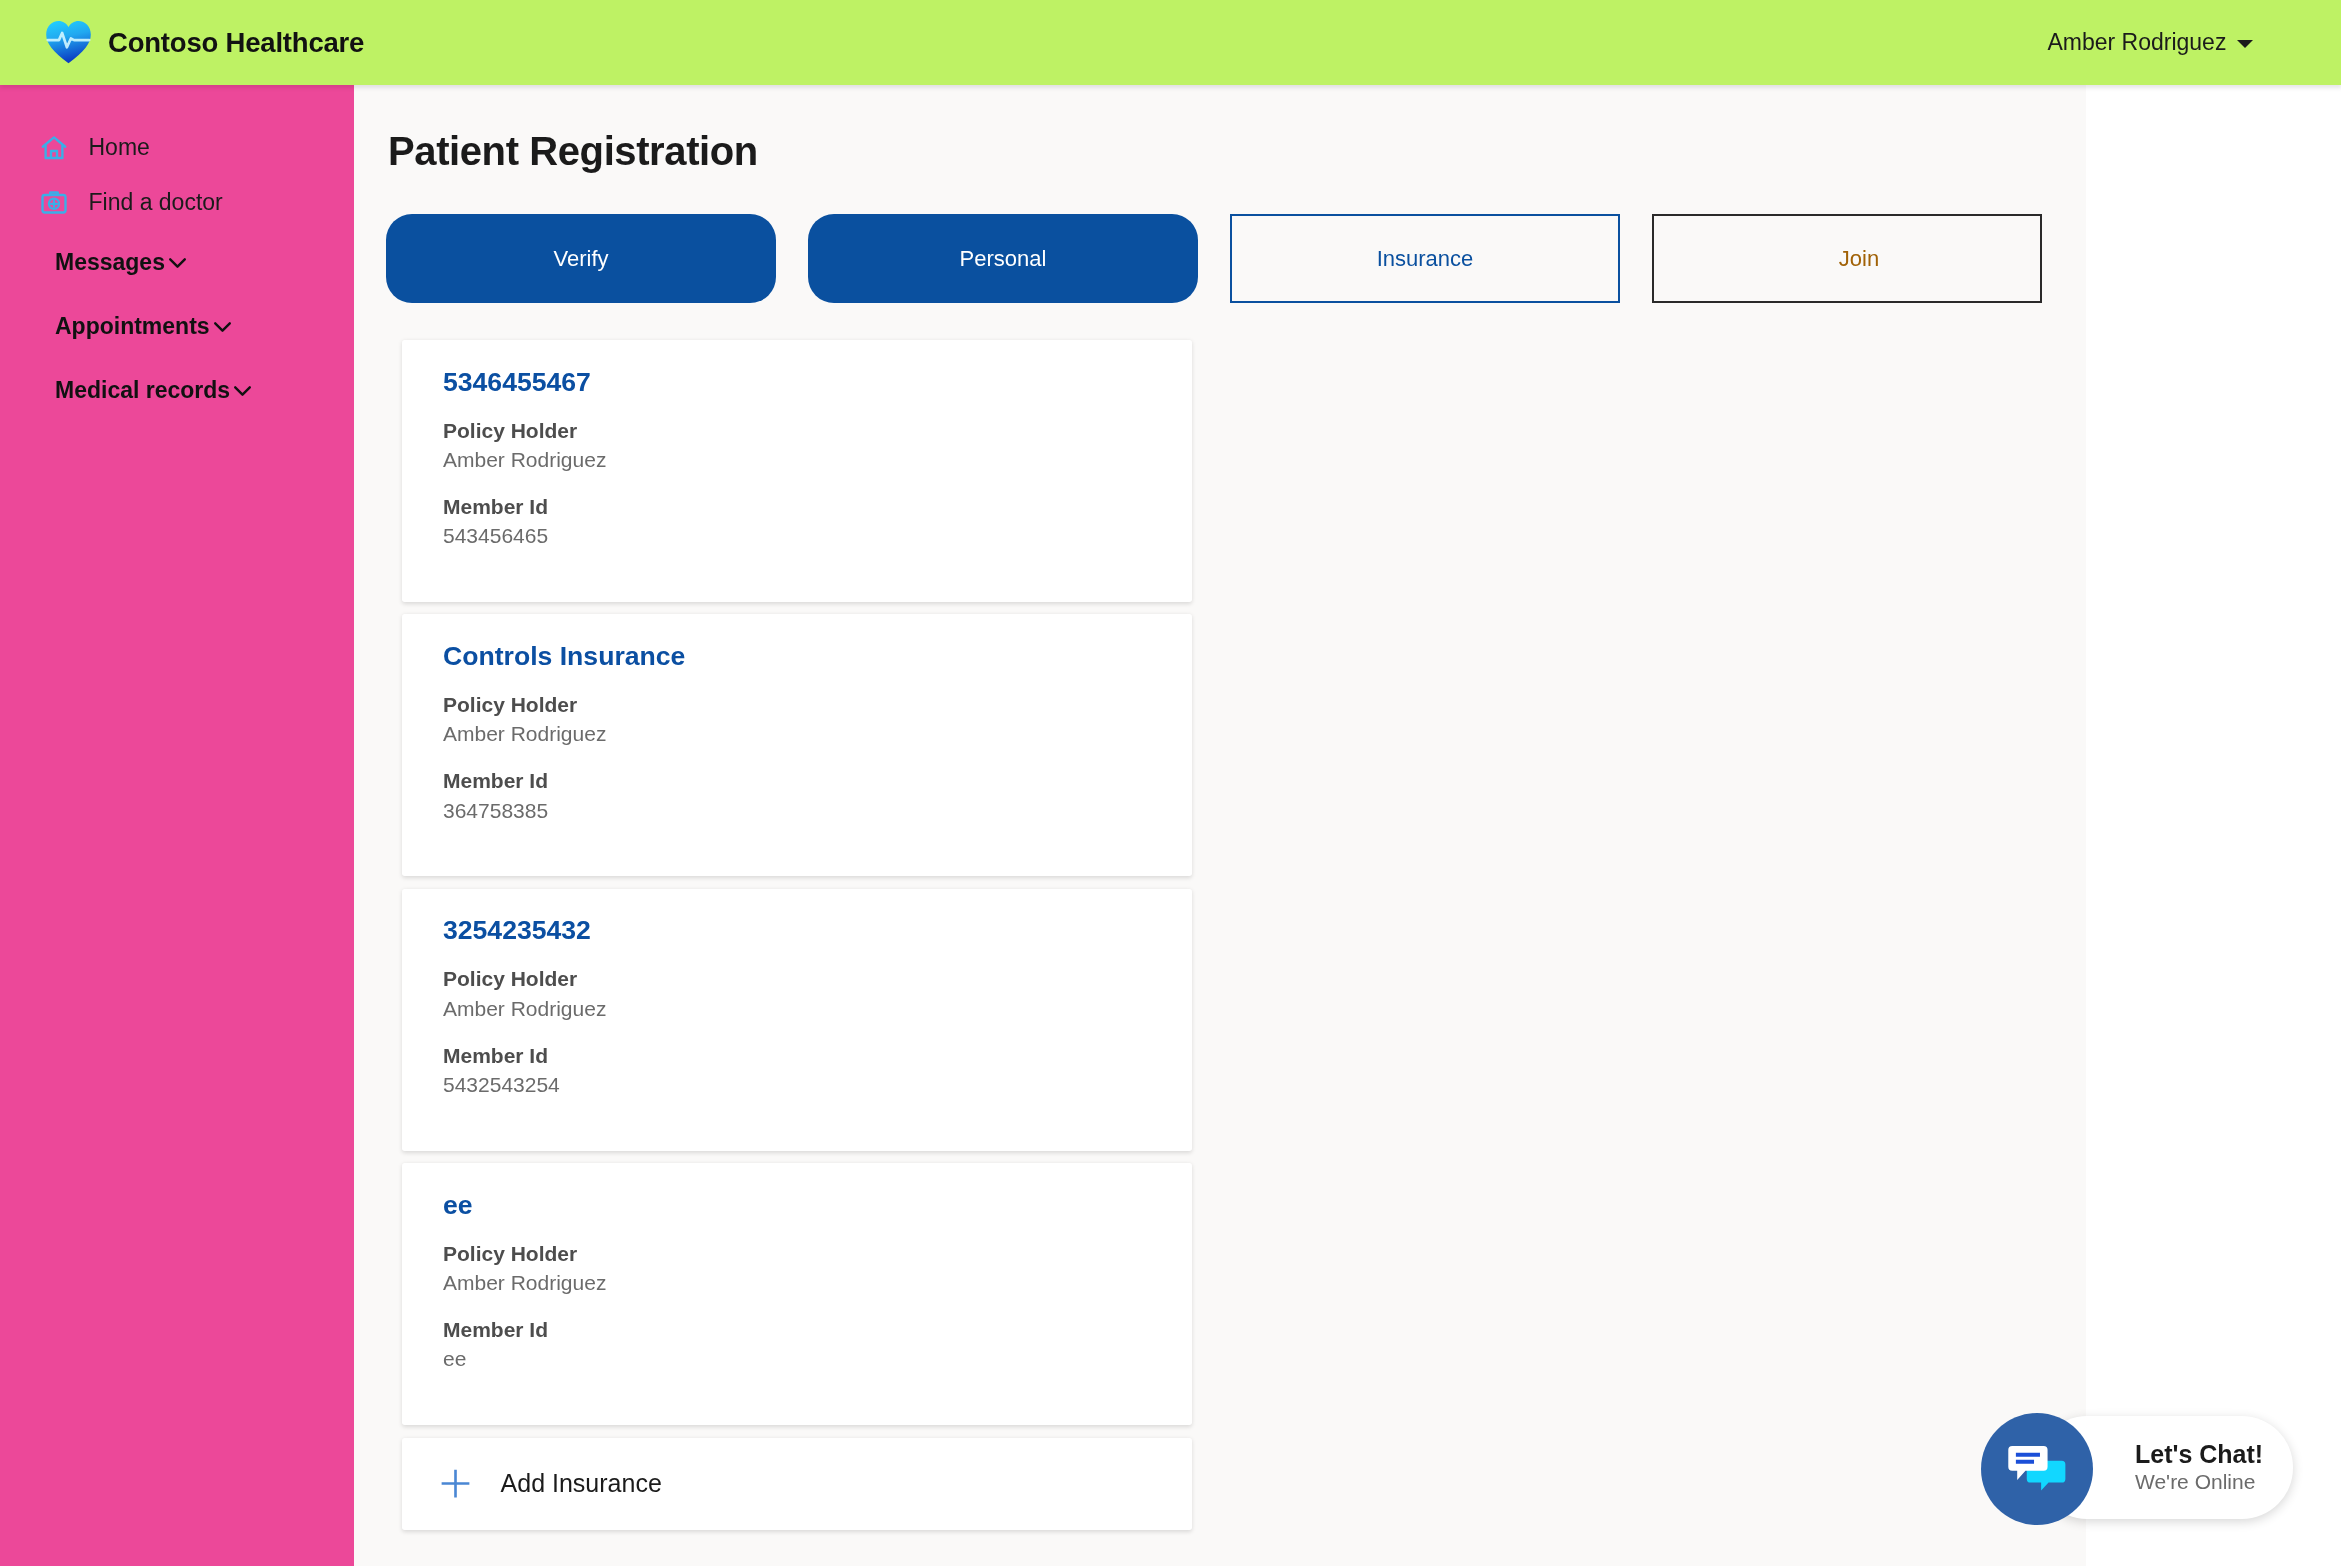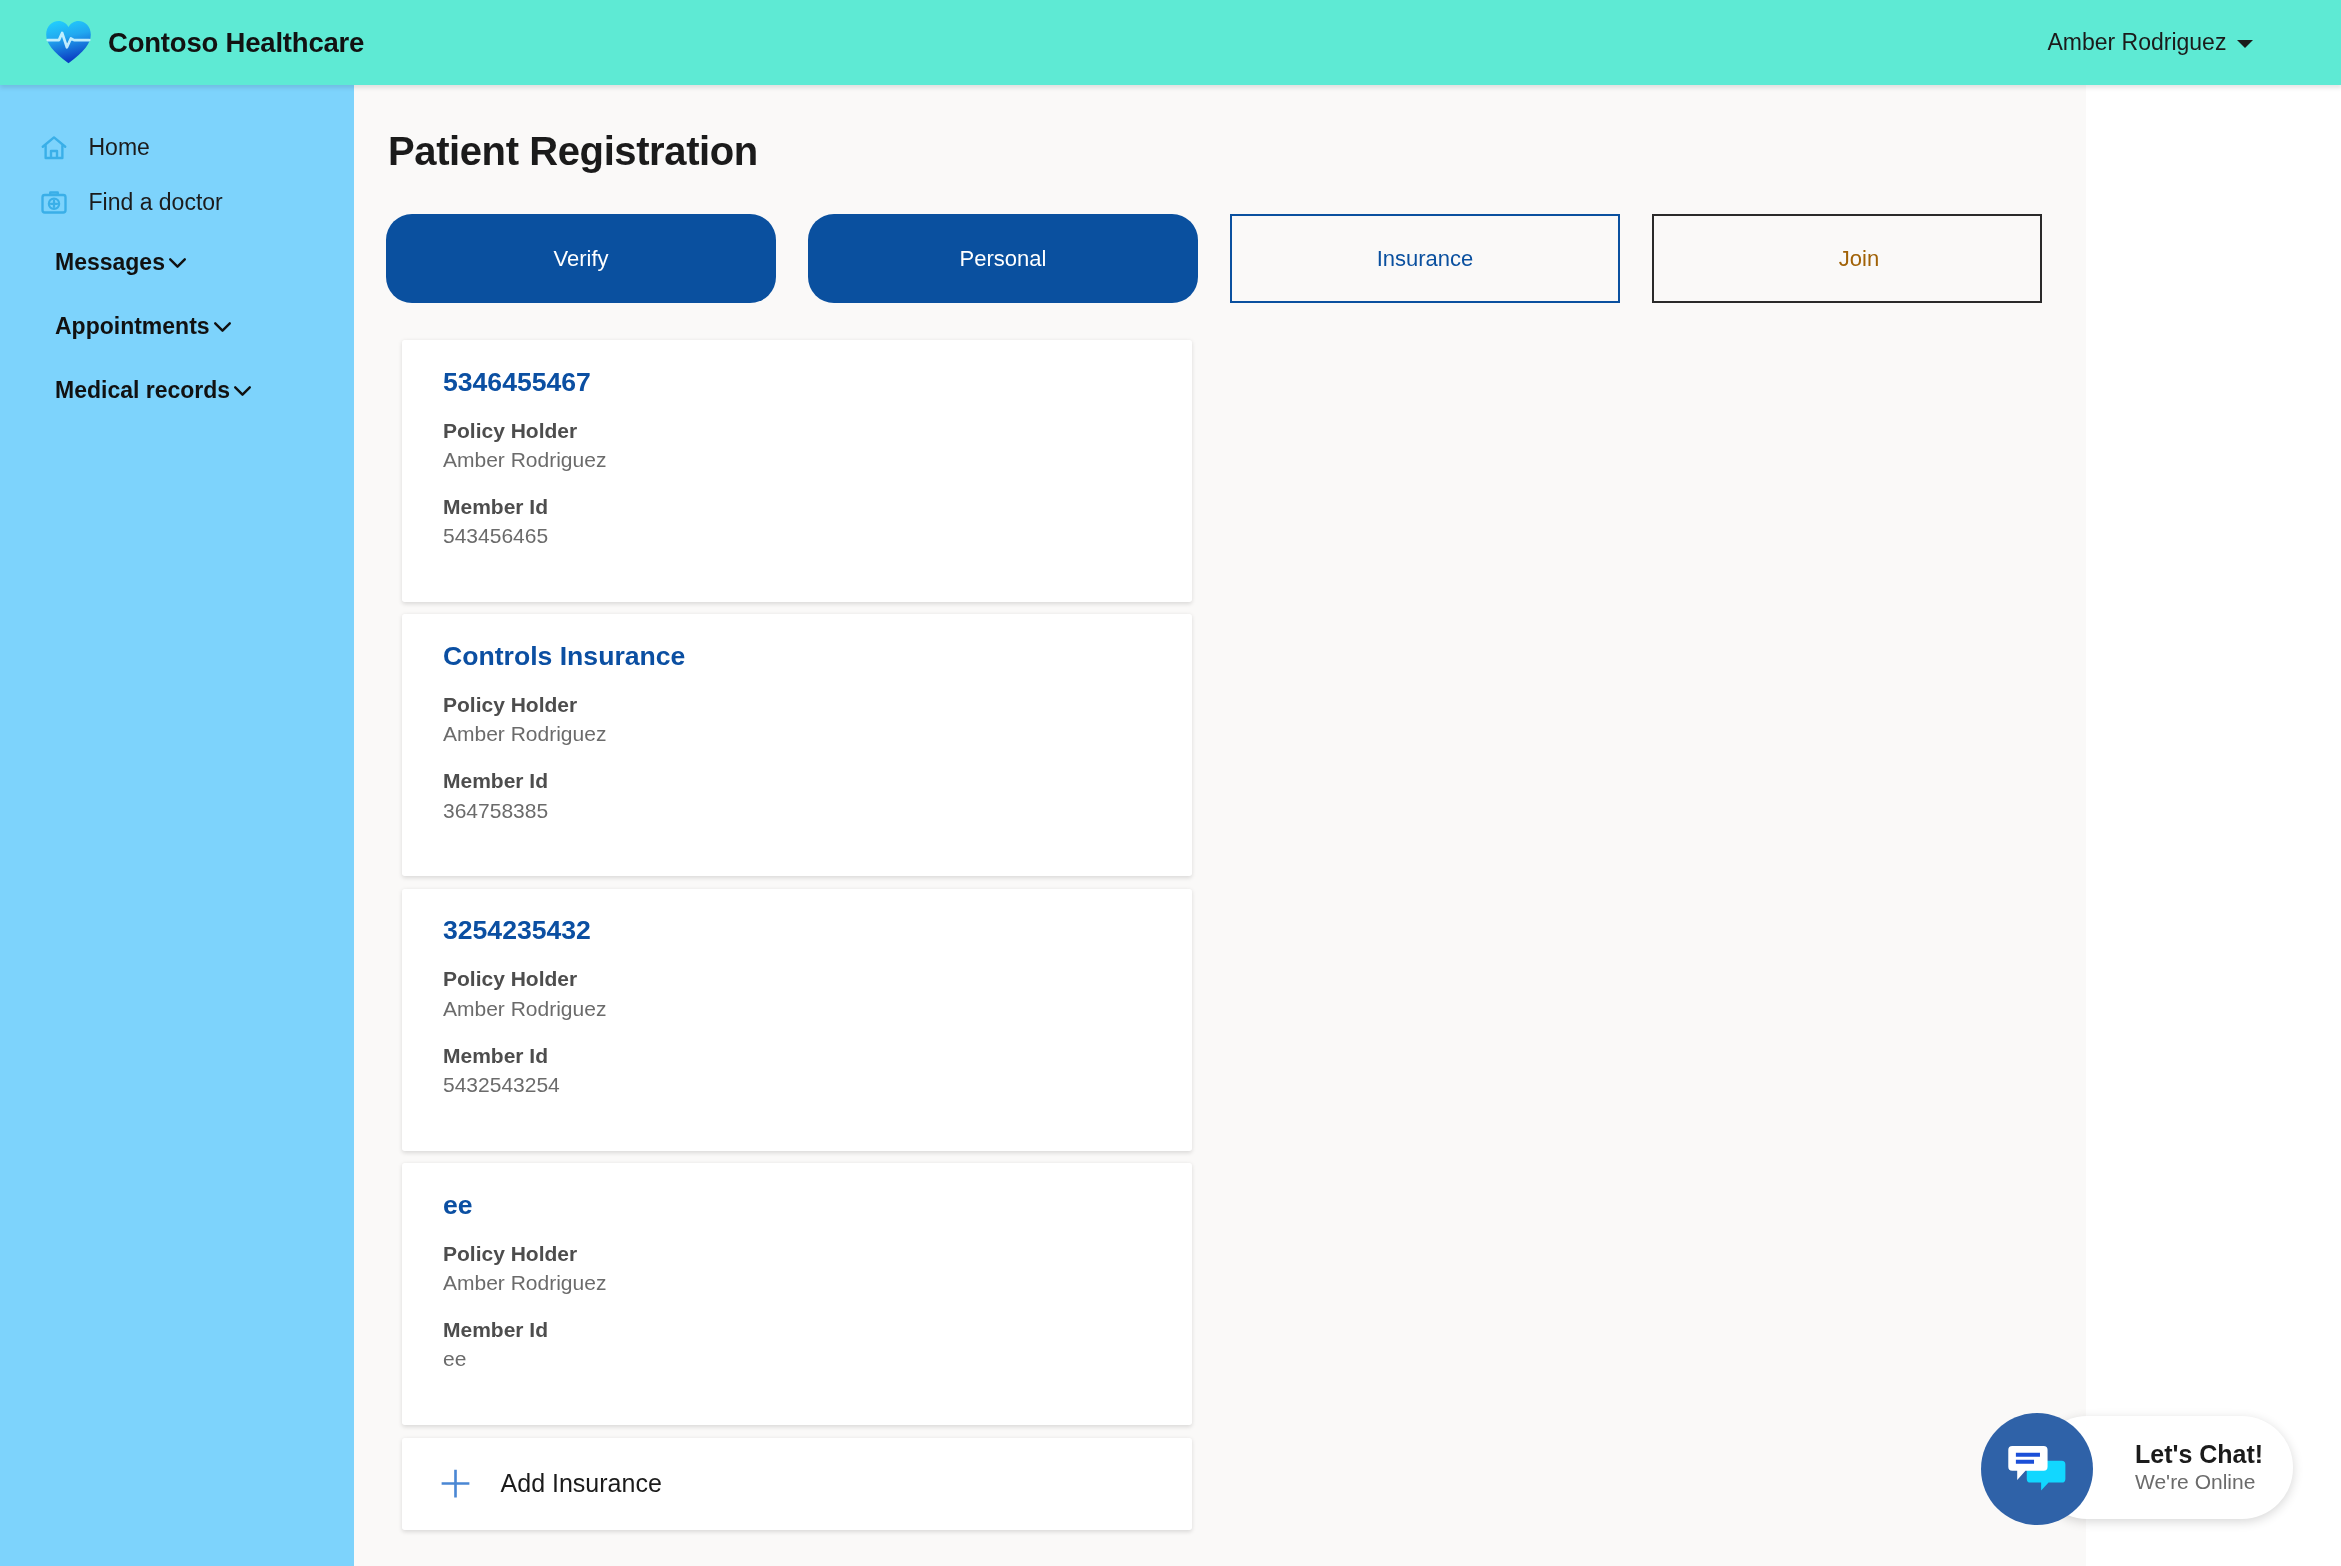--- a/index.html
+++ b/index.html
@@ -8,21 +8,21 @@
     background: #ffffff;
     font-family: "Liberation Sans", sans-serif;
     overflow: hidden;
   }
   #app { position: relative; width: 2342px; height: 1566px; background: #ffffff; }
 
   
   .header {
     position: absolute; top: 0; left: 0;
     width: 2342px; height: 85px;
-    background: #5eead4;
+    background: #bef264;
     box-shadow: 0 2.7px 4.4px rgba(0,0,0,0.10);
     display: flex; align-items: center;
     z-index: 40;
   }
   .brand { display: flex; align-items: center; margin-left: 43px; }
   .brand-logo { width: 51px; height: 51px; display: block; }
   .brand-name {
     font-size: 27.5px; font-weight: 700; color: #121212;
     margin-left: 14px; letter-spacing: -0.2px;
   }
@@ -36,21 +36,21 @@
     border-left: 8px solid transparent;
     border-right: 8px solid transparent;
     border-top: 8.9px solid #1b1b1b;
     margin-top: 3.5px;
   }
 
   
   .sidebar {
     position: absolute; top: 85px; left: 0;
     width: 354px; height: 1481px;
-    background: #7dd3fc;
+    background: #ec4899;
     padding-top: 35px;
   }
   .nav-link {
     display: flex; align-items: center;
     height: 55px; padding-left: 39px; gap: 19.5px;
     cursor: pointer;
   }
   .nav-link .label { font-size: 23px; color: #1b1b1b; }
   .nav-icon { width: 30px; height: 30px; flex: none; display: block; }
 

